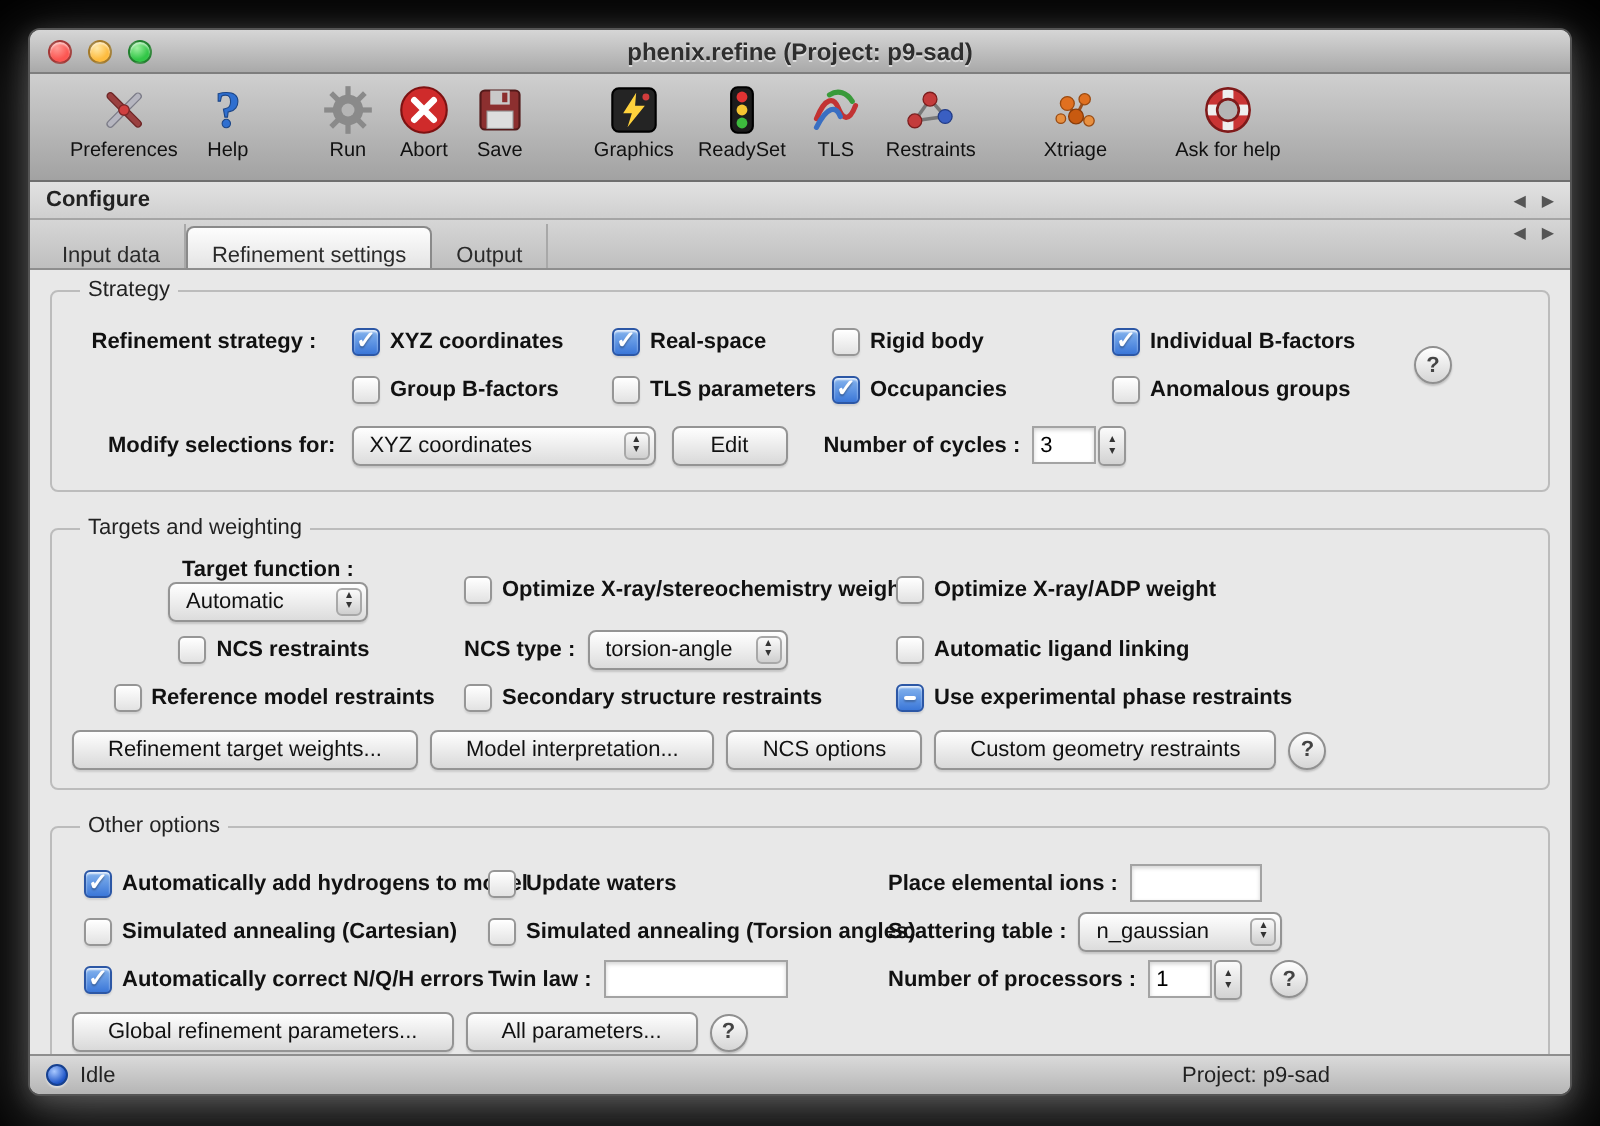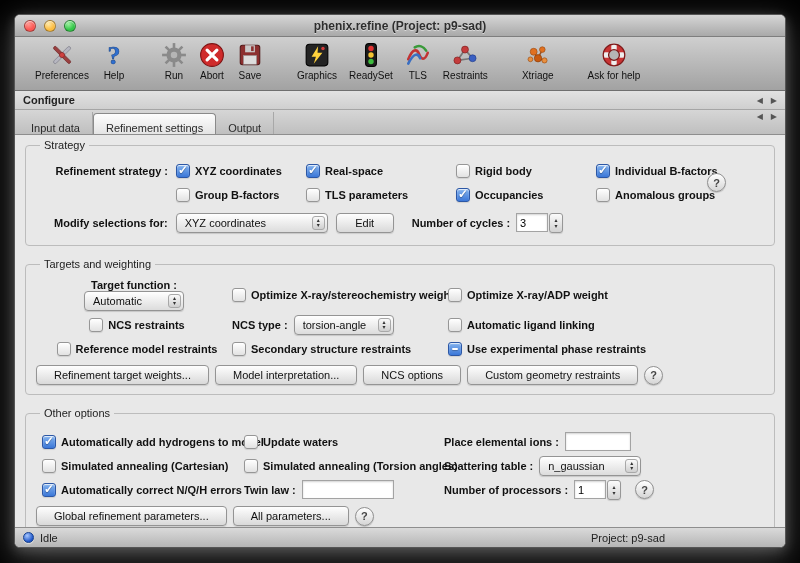--- a/index.html
+++ b/index.html
@@ -144,23 +144,23 @@
     display:flex; flex-direction:column; align-items:center; justify-content:center;
     font-size:6px; line-height:6px; color:#333; box-shadow:0 1px 1px rgba(0,0,0,.12);
   }
   
   .t-c1 { width:196px; display:flex; align-items:center;flex-direction:column; }
   .t-c2 { width:216px; display:flex; align-items:center; }
   .t-c3 { flex:1; display:flex; align-items:center; }
   .o-c1 { width:208px; display:flex; align-items:center; }
   .o-c2 { width:200px; display:flex; align-items:center; }
   .o-c3 { flex:1; display:flex; align-items:center; }
-  .strat-label { width:132px; text-align:right; margin-right:8px; }
+  .strat-label { width:132px; text-align:center; margin-right:8px; }
   .s-c { display:flex; align-items:center; }
-  .s-c1 { width:130px; } .s-c2 { width:110px; } .s-c3 { width:116px;margin-left:40px; } .s-c4 { width:160px;padding-left:24px; }
+  .s-c1 { width:130px; } .s-c2 { width:110px; } .s-c3 { width:116px; } .s-c4 { width:160px;padding-left:24px; }
   .btn-row { display:flex; gap:6px; align-items:center; margin-top:6px; }
   
   .statusbar {
     height:20px; flex:0 0 20px;
     background:linear-gradient(#dadada,#b5b5b5);
     border-top:1px solid #8e8e8e;
     display:flex; align-items:center; padding:0 8px; position:relative;
   }
   .status-dot {
     width:11px; height:11px; border-radius:50%; margin-right:6px;

